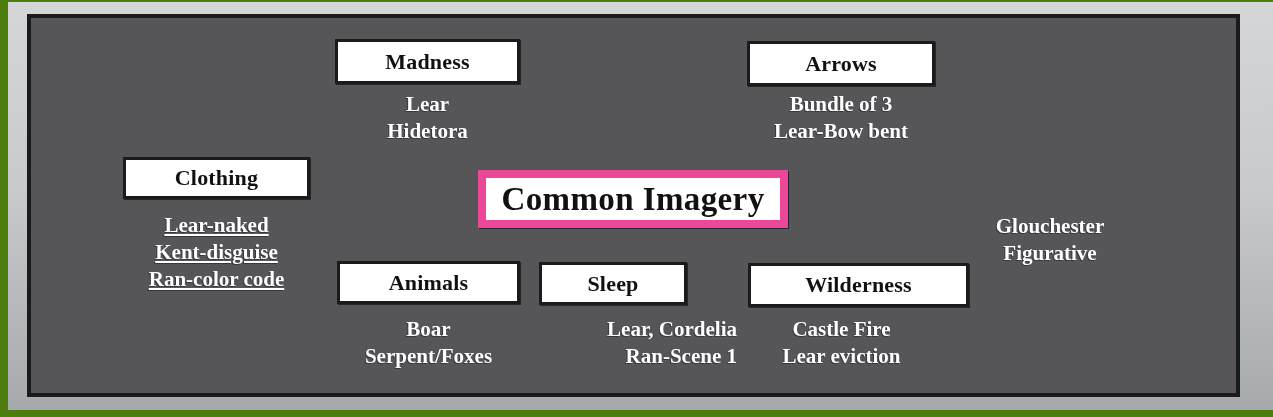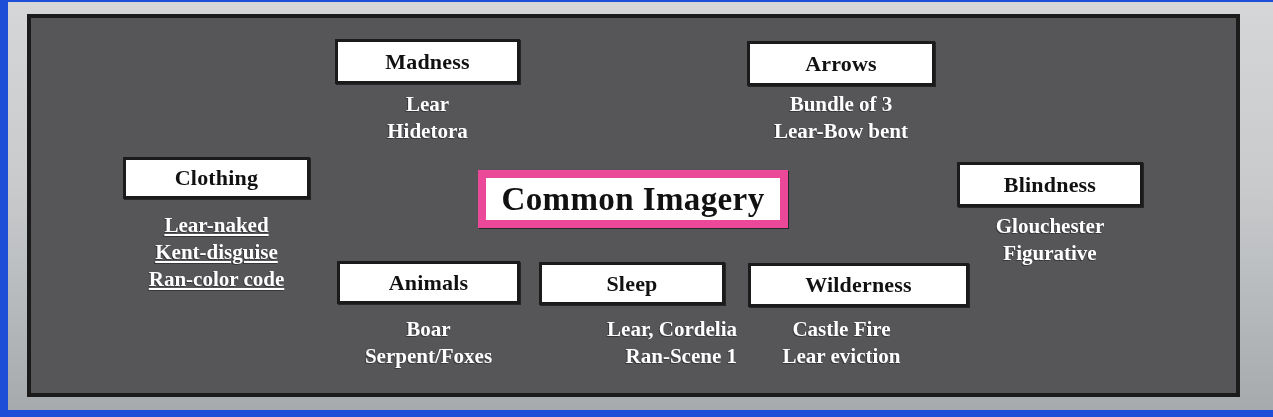--- a/index.html
+++ b/index.html
@@ -4,21 +4,21 @@
 <style>
   html, body {
     margin: 0;
     padding: 0;
     background: #ffffff;
   }
   .canvas {
     position: relative;
     width: 1273px;
     height: 417px;
-    background: #1d4ed8;
+    background: #4d7c0f;
     overflow: hidden;
     font-family: "Liberation Serif", "DejaVu Serif", serif;
   }
   .outer-frame {
     position: absolute;
     left: 8px;
     top: 2px;
     width: 1265px;
     height: 408px;
     background: linear-gradient(180deg, #d5d6d8 0%, #c8cacc 45%, #a7aaad 100%);
@@ -101,37 +101,34 @@
   <div class="node-items" style="left:98px; top:212px; width:237px;text-decoration:underline;">
     <div>Lear-naked</div>
     <div>Kent-disguise</div>
     <div>Ran-color code</div>
   </div>
 
   <div class="title-box" style="left:478px; top:170px; width:310px; height:58px;">
     <span>Common Imagery</span>
   </div>
 
-  <div class="node-box" style="left:957px; top:162px; width:186px; height:45px;">
-    <span>Blindness</span>
-  </div>
   <div class="node-items" style="left:950px; top:213px; width:200px;">
     <div>Glouchester</div>
     <div>Figurative</div>
   </div>
 
   <div class="node-box" style="left:337px; top:261px; width:183px; height:43px;">
     <span>Animals</span>
   </div>
   <div class="node-items" style="left:337px; top:316px; width:183px;">
     <div>Boar</div>
     <div>Serpent/Foxes</div>
   </div>
 
-  <div class="node-box" style="left:539px; top:262px; width:186px; height:43px;text-align:right;">
+  <div class="node-box" style="left:539px; top:262px; width:148px; height:43px;text-align:right;">
     <span>Sleep</span>
   </div>
   <div class="node-items" style="left:527px; top:316px; width:210px;text-align:right;">
     <div>Lear, Cordelia</div>
     <div>Ran-Scene 1</div>
   </div>
 
   <div class="node-box" style="left:748px; top:263px; width:221px; height:44px;">
     <span>Wilderness</span>
   </div>

